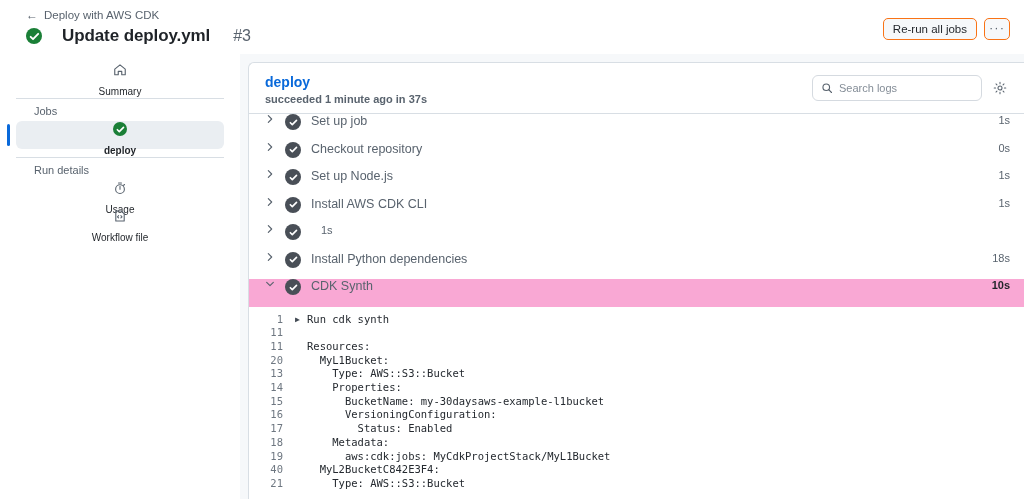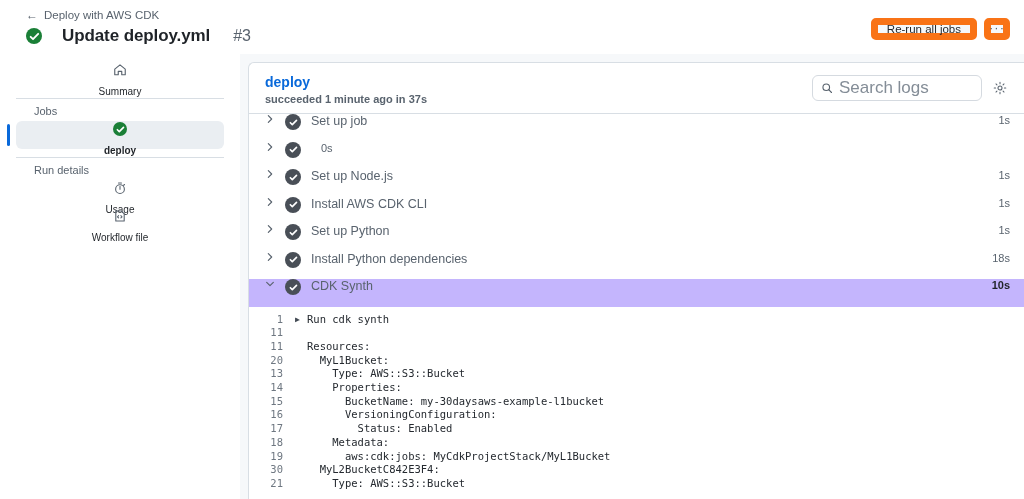--- a/index.html
+++ b/index.html
@@ -45,21 +45,21 @@
   .check-circle svg { display: block; }
   .check-circle-dark { background: #494f57; }
 
   .header-actions {
     position: absolute; right: 14px; top: 18px;
     display: flex; align-items: center; gap: 7px;
   }
   .btn {
     height: 22px; padding: 0 9px;
     background: #f6f8fa;
-    border: 7px solid #f97316;
+    border: 1px solid #f97316;
     border-radius: 5px;
     font-size: 11.5px; color: #1f2328;
     display: inline-flex; align-items: center; justify-content: center;
     white-space: nowrap;
     cursor: pointer;
   }
   .btn-icon {
     width: 26px; padding: 0;
     letter-spacing: 1px; font-size: 13px; color: #59636e;
     padding-bottom: 4px;
@@ -120,41 +120,41 @@
     width: 170px; height: 26px;
     border: 1px solid #d5dae0; border-radius: 6px;
     background: #ffffff;
     display: flex; align-items: center; gap: 6px;
     padding: 0 8px;
   }
   .search-box .sicon { color: #59636e; display: inline-flex; }
   .search-box input {
     border: none; outline: none; background: transparent;
     font-family: "Liberation Sans", sans-serif;
-    font-size: 17px; color: #1f2328; width: 100%;
+    font-size: 11px; color: #1f2328; width: 100%;
   }
   .search-box input::placeholder { color: #848d97; }
   .gear-btn {
     width: 20px; height: 20px; display: inline-flex;
     align-items: center; justify-content: center;
     color: #59636e; cursor: pointer;
   }
 
   .panel-divider { height: 1px; background: #d8dee4; flex: 0 0 auto; }
 
   
   .steps { flex: 1 1 auto; overflow: hidden; }
   .step-row {
     height: 27.5px;
     display: flex; align-items: flex-start;
     padding: 0 14px 0 14px;
     font-size: 12.5px; color: #59636e;
     cursor: pointer;
   }
-  .step-row.expanded { background: #c4b5fd; }
+  .step-row.expanded { background: #f9a8d4; }
   .chev {
     width: 14px; flex: 0 0 14px;
     display: inline-flex; align-items: center; justify-content: center;
     color: #59636e;
   }
   .step-icon { margin-left: 8px; margin-right: 10px; flex: 0 0 16px; }
   .step-label { flex: 1 1 auto; color: #59636e; white-space: nowrap; overflow: hidden; }
   .step-time { font-size: 11px; color: #59636e; margin-left: 10px; flex: 0 0 auto; }
   .step-row.expanded .step-time { font-weight: bold; color: #1f2328; }
 
@@ -309,20 +309,21 @@
               <span class="chev">
                 <svg width="10" height="10" viewBox="0 0 12 12" fill="none" stroke="#59636e" stroke-width="1.4">
                   <path d="M4 2 L8 6 L4 10" stroke-linecap="round" stroke-linejoin="round"></path>
                 </svg>
               </span>
               <span class="step-icon"><span class="check-circle check-circle-dark">
                   <svg width="9" height="9" viewBox="0 0 12 12">
                     <path d="M1.8 6.3 L4.4 8.9 L10 3.1" stroke="#ffffff" stroke-width="2.2" fill="none" stroke-linecap="round" stroke-linejoin="round"></path>
                   </svg>
                 </span></span>
+              <span class="step-label">Checkout repository</span>
               <span class="step-time">0s</span>
             </div>
             <div class="step-row">
               <span class="chev">
                 <svg width="10" height="10" viewBox="0 0 12 12" fill="none" stroke="#59636e" stroke-width="1.4">
                   <path d="M4 2 L8 6 L4 10" stroke-linecap="round" stroke-linejoin="round"></path>
                 </svg>
               </span>
               <span class="step-icon"><span class="check-circle check-circle-dark">
                   <svg width="9" height="9" viewBox="0 0 12 12">
@@ -350,21 +351,20 @@
               <span class="chev">
                 <svg width="10" height="10" viewBox="0 0 12 12" fill="none" stroke="#59636e" stroke-width="1.4">
                   <path d="M4 2 L8 6 L4 10" stroke-linecap="round" stroke-linejoin="round"></path>
                 </svg>
               </span>
               <span class="step-icon"><span class="check-circle check-circle-dark">
                   <svg width="9" height="9" viewBox="0 0 12 12">
                     <path d="M1.8 6.3 L4.4 8.9 L10 3.1" stroke="#ffffff" stroke-width="2.2" fill="none" stroke-linecap="round" stroke-linejoin="round"></path>
                   </svg>
                 </span></span>
-              <span class="step-label">Set up Python</span>
               <span class="step-time">1s</span>
             </div>
             <div class="step-row">
               <span class="chev">
                 <svg width="10" height="10" viewBox="0 0 12 12" fill="none" stroke="#59636e" stroke-width="1.4">
                   <path d="M4 2 L8 6 L4 10" stroke-linecap="round" stroke-linejoin="round"></path>
                 </svg>
               </span>
               <span class="step-icon"><span class="check-circle check-circle-dark">
                   <svg width="9" height="9" viewBox="0 0 12 12">
@@ -438,21 +438,21 @@
                 <span class="log-num">18</span>
                 <span class="log-fold"></span>
                 <span class="log-text">    Metadata:</span>
               </div>
               <div class="log-line">
                 <span class="log-num">19</span>
                 <span class="log-fold"></span>
                 <span class="log-text">      aws:cdk:jobs: MyCdkProjectStack/MyL1Bucket</span>
               </div>
               <div class="log-line">
-                <span class="log-num">30</span>
+                <span class="log-num">40</span>
                 <span class="log-fold"></span>
                 <span class="log-text">  MyL2BucketC842E3F4:</span>
               </div>
               <div class="log-line">
                 <span class="log-num">21</span>
                 <span class="log-fold"></span>
                 <span class="log-text">    Type: AWS::S3::Bucket</span>
               </div>
             </div>
           </div>

